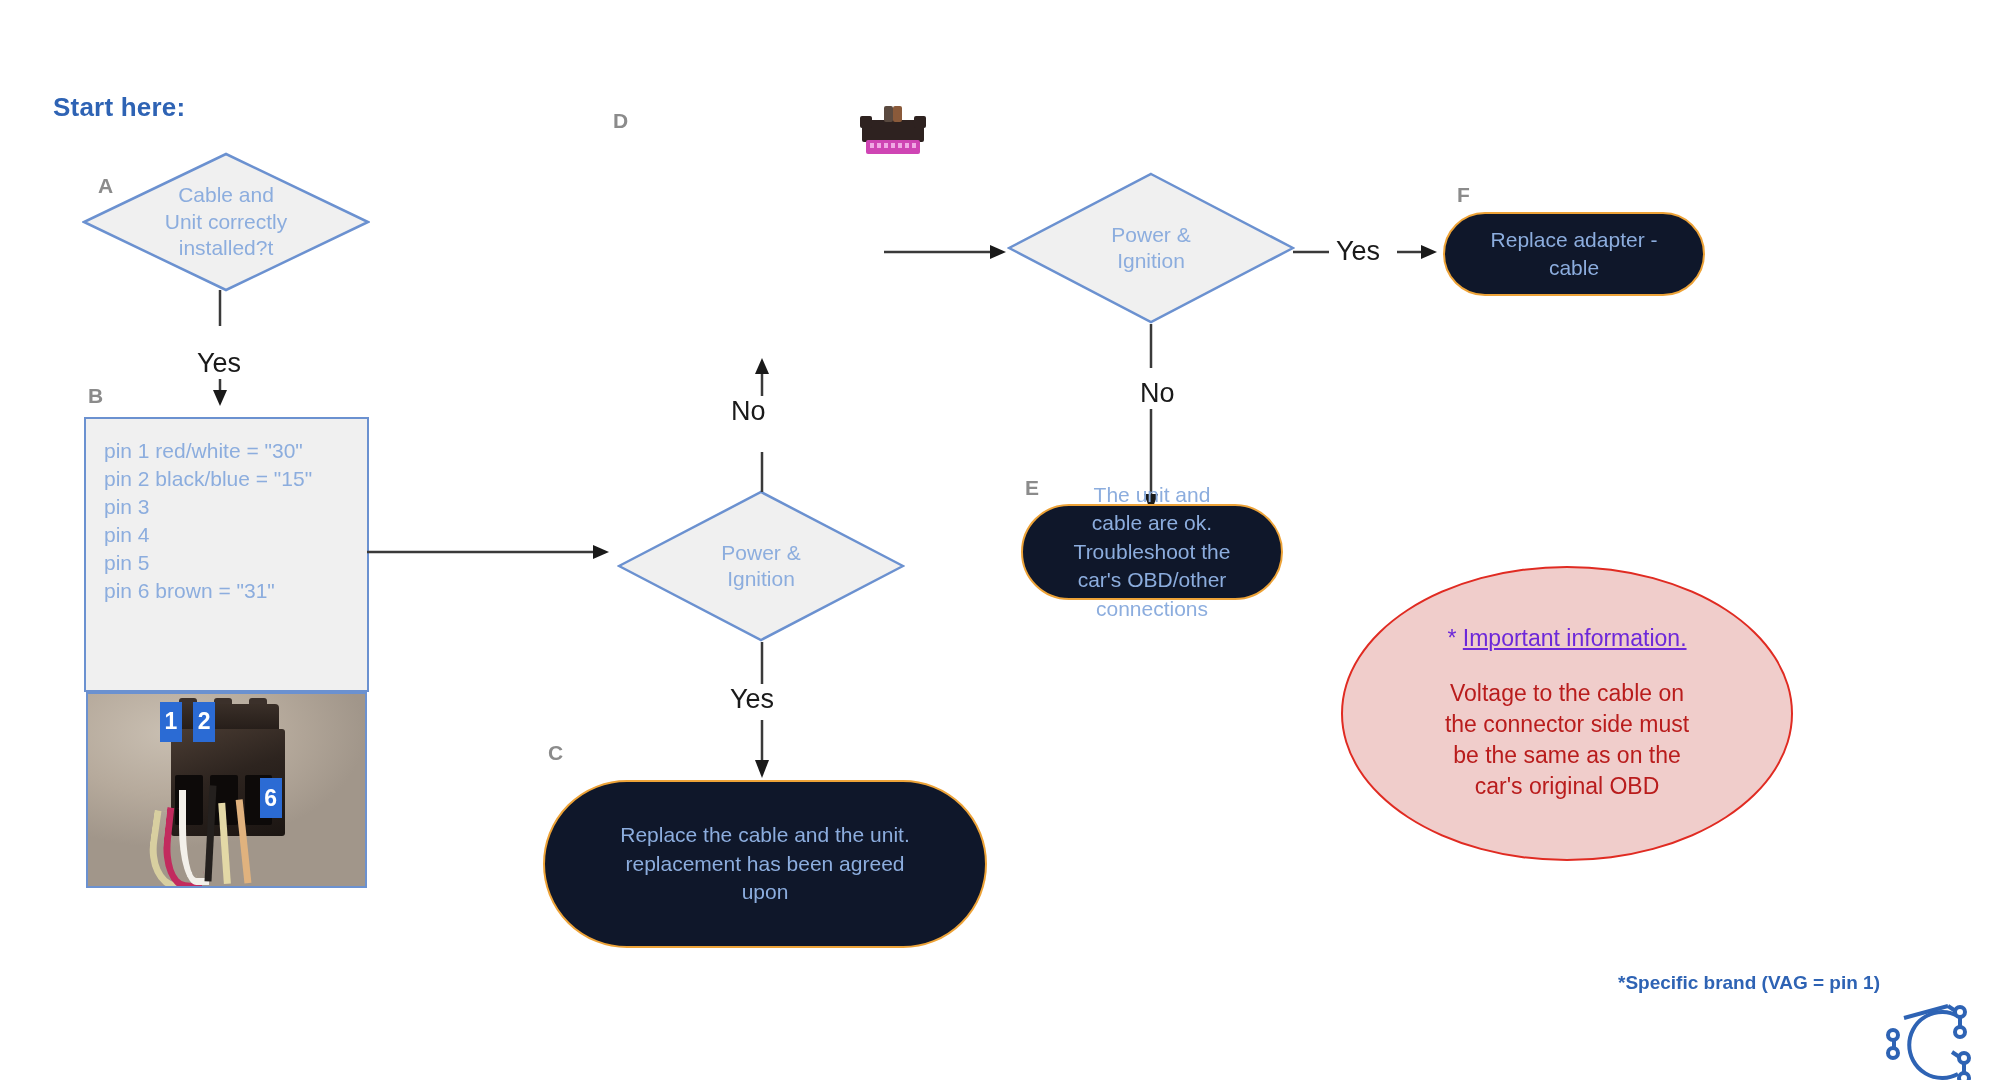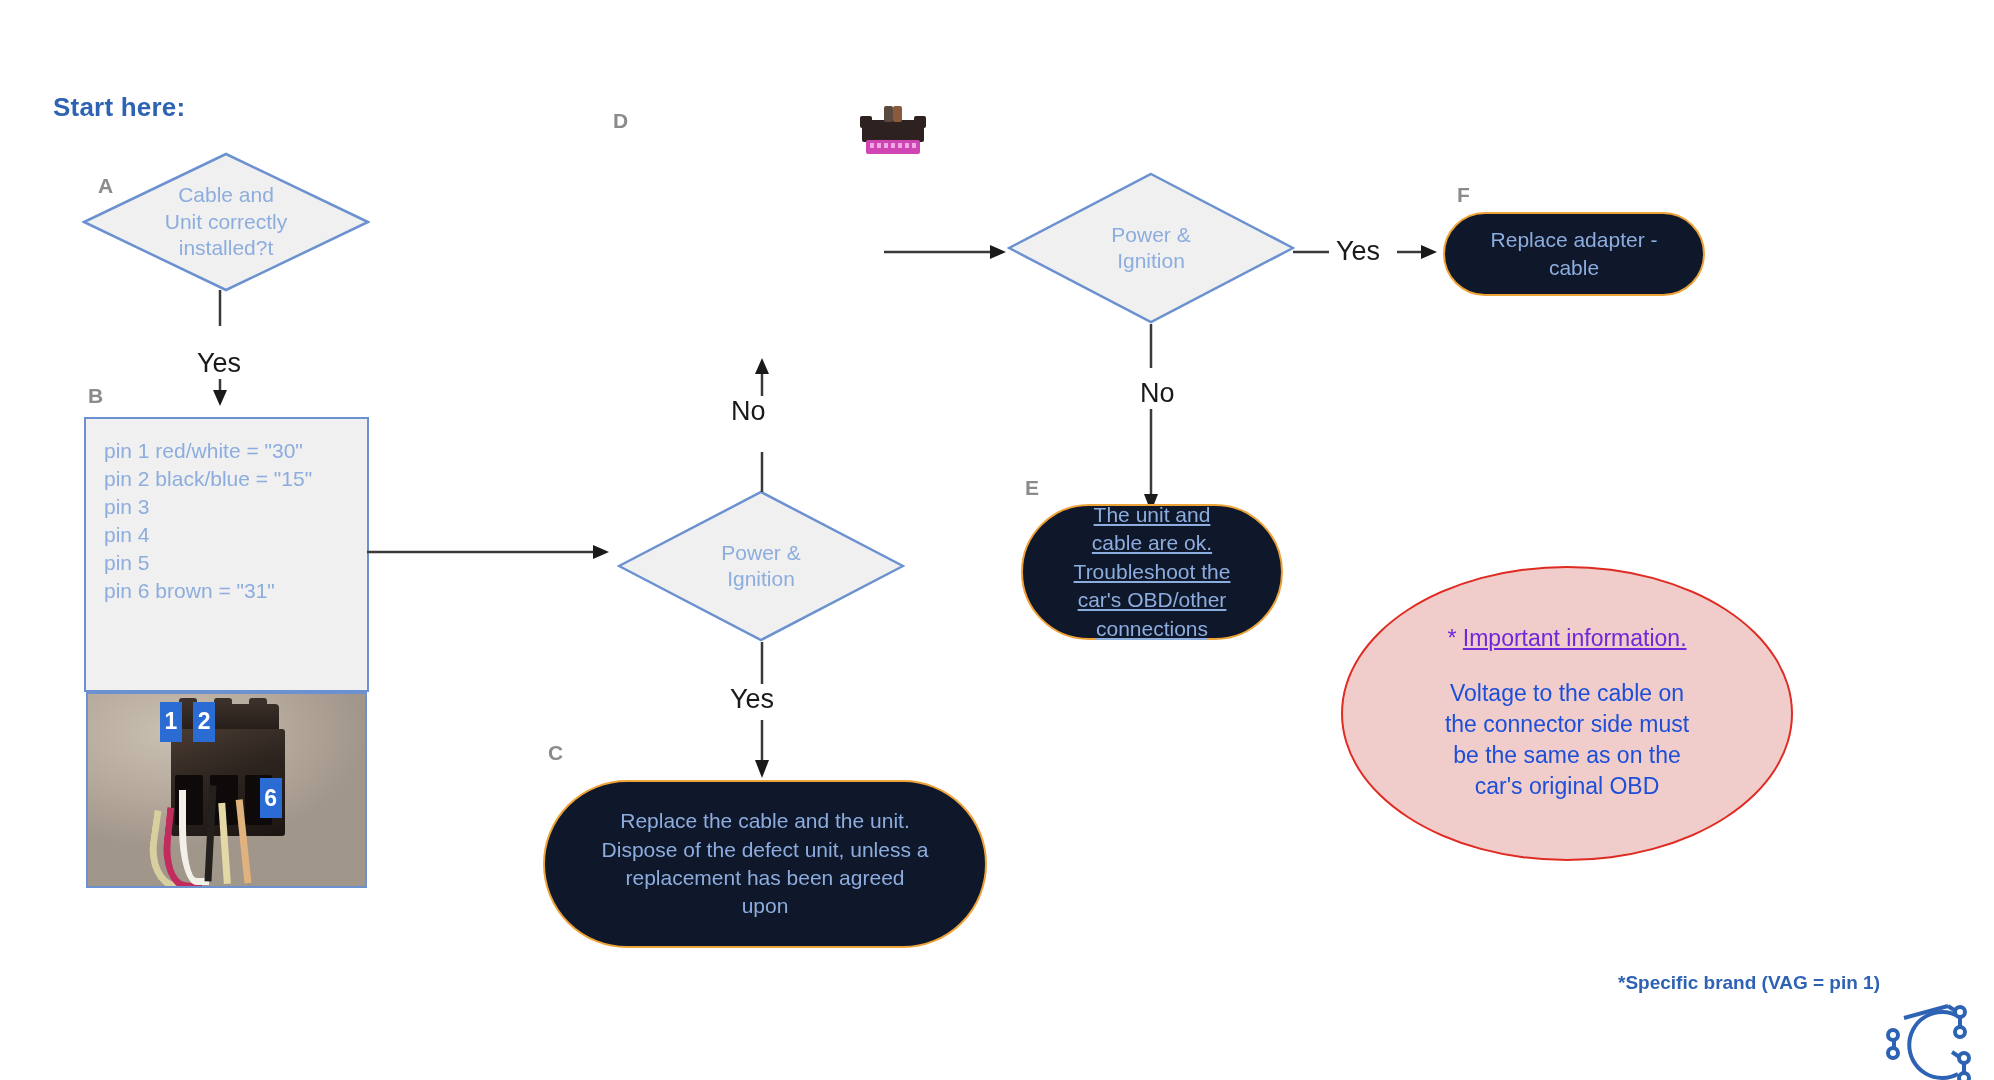--- a/index.html
+++ b/index.html
@@ -109,21 +109,21 @@
     padding: 0 56px;
   }
   .info-title {
     color: #6d28d9;
     font-size: 23px;
     margin-bottom: 26px;
     white-space: nowrap;
   }
   .info-title u { text-decoration: underline; }
   .info-body {
-    color: #1d4ed8;
+    color: #b91c1c;
     font-size: 23px;
     line-height: 1.35;
   }
 
   
   .ast {
     color: #e8553f;
     font-size: 22px;
     vertical-align: super;
     line-height: 0;
@@ -309,21 +309,20 @@
     <line x1="20" y1="78" x2="20" y2="122" stroke="#3a3a3a" stroke-width="2.5"></line>
     <polygon points="20,136 13,118 27,118" fill="#1a1a1a"></polygon>
   </svg>
   <div class="abs edge-label" style="left:727px; top:684px;">Yes</div>
 
   <div class="abs node-letter" style="left:548px; top:742px;">C</div>
 
   <div class="abs round-box" style="left:543px; top:780px; width:444px; height:168px;">
     <div>
       <div>Replace the cable and the unit.</div>
-      <div>Dispose of the defect unit, unless a</div>
       <div>replacement has been agreed</div>
       <div>upon</div>
     </div>
   </div>
 
   <div class="abs diamond" style="left:1007px; top:172px; width:288px; height:152px;">
     <svg width="288" height="152" viewBox="0 0 288 152">
       <polygon points="144,2 286,76 144,150 2,76" fill="#f0f0f0" stroke="#6b91d0" stroke-width="2.5"></polygon>
     </svg>
     <div class="dlabel">
@@ -350,21 +349,21 @@
 
   <div class="abs round-box" style="left:1443px; top:212px; width:262px; height:84px;">
     <div>
       <div>Replace adapter -</div>
       <div>cable</div>
     </div>
   </div>
 
   <div class="abs node-letter" style="left:1025px; top:477px;">E</div>
 
-  <div class="abs round-box" style="left:1021px; top:504px; width:262px; height:136px; padding:0 18px;text-decoration:underline;">
+  <div class="abs round-box" style="left:1021px; top:504px; width:262px; height:96px; padding:0 18px;">
     <div>
       <div>The unit and</div>
       <div>cable are ok.</div>
       <div>Troubleshoot the</div>
       <div>car's OBD/other</div>
       <div>connections</div>
     </div>
   </div>
 
   <div class="abs info-ellipse" style="left:1341px; top:566px; width:452px; height:295px;">

